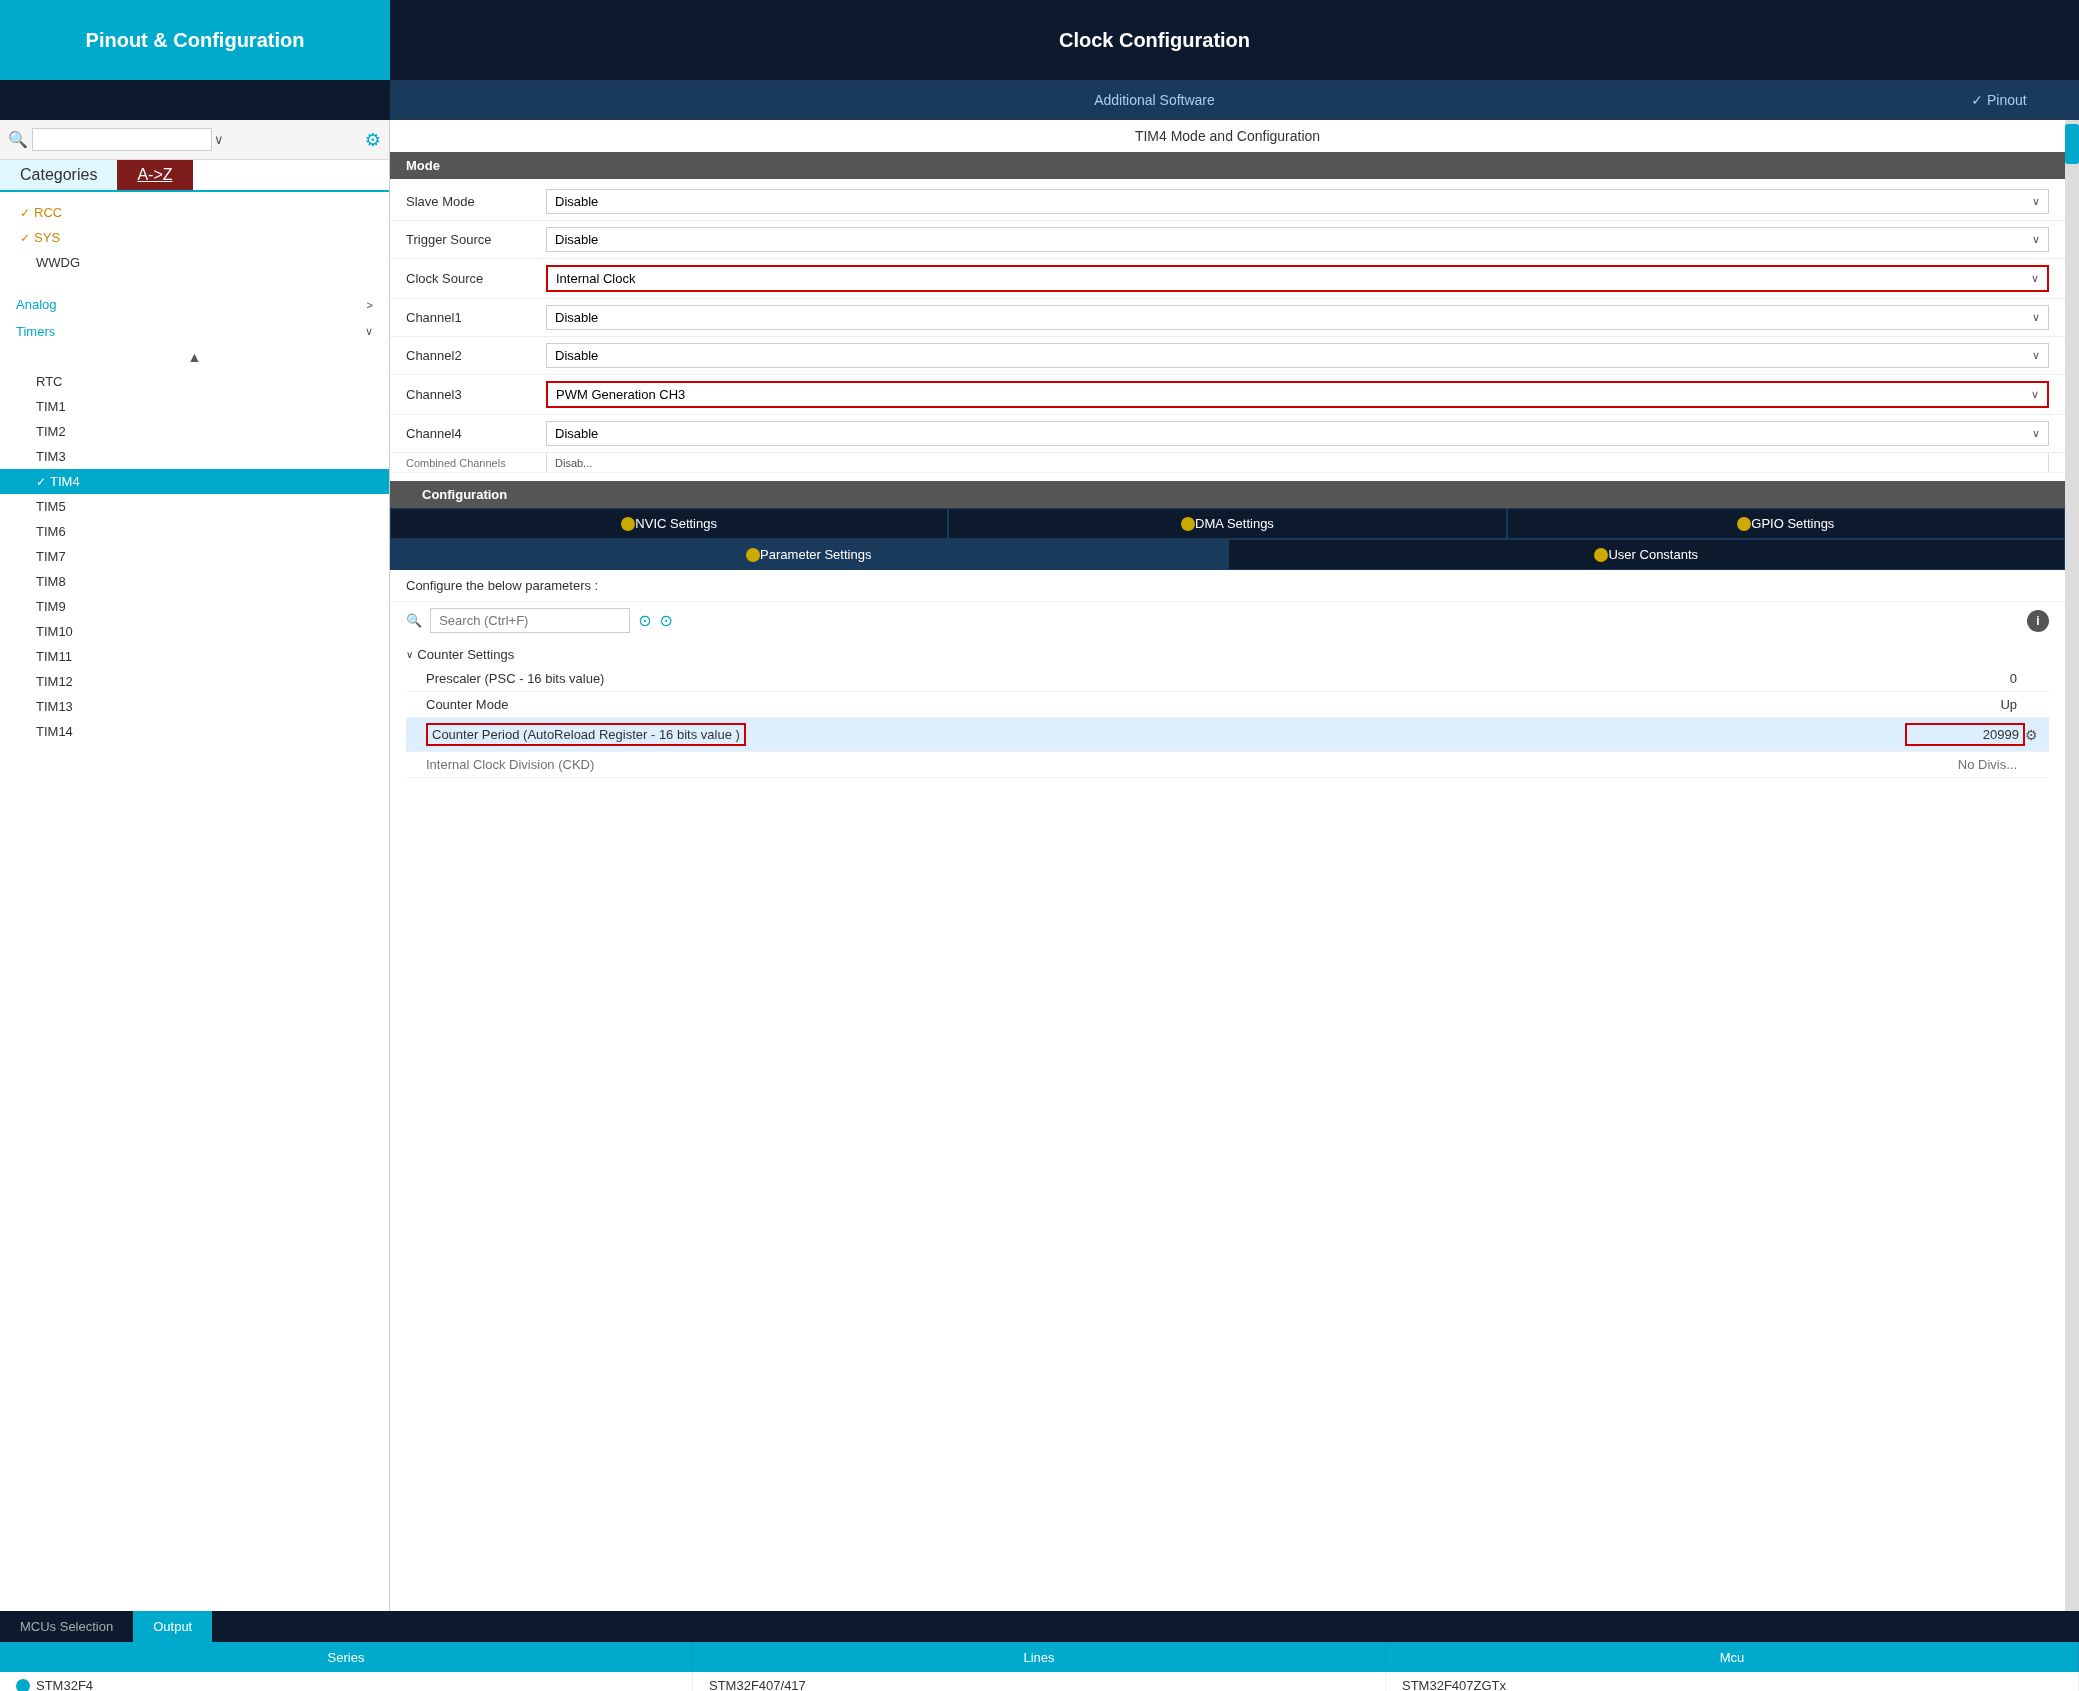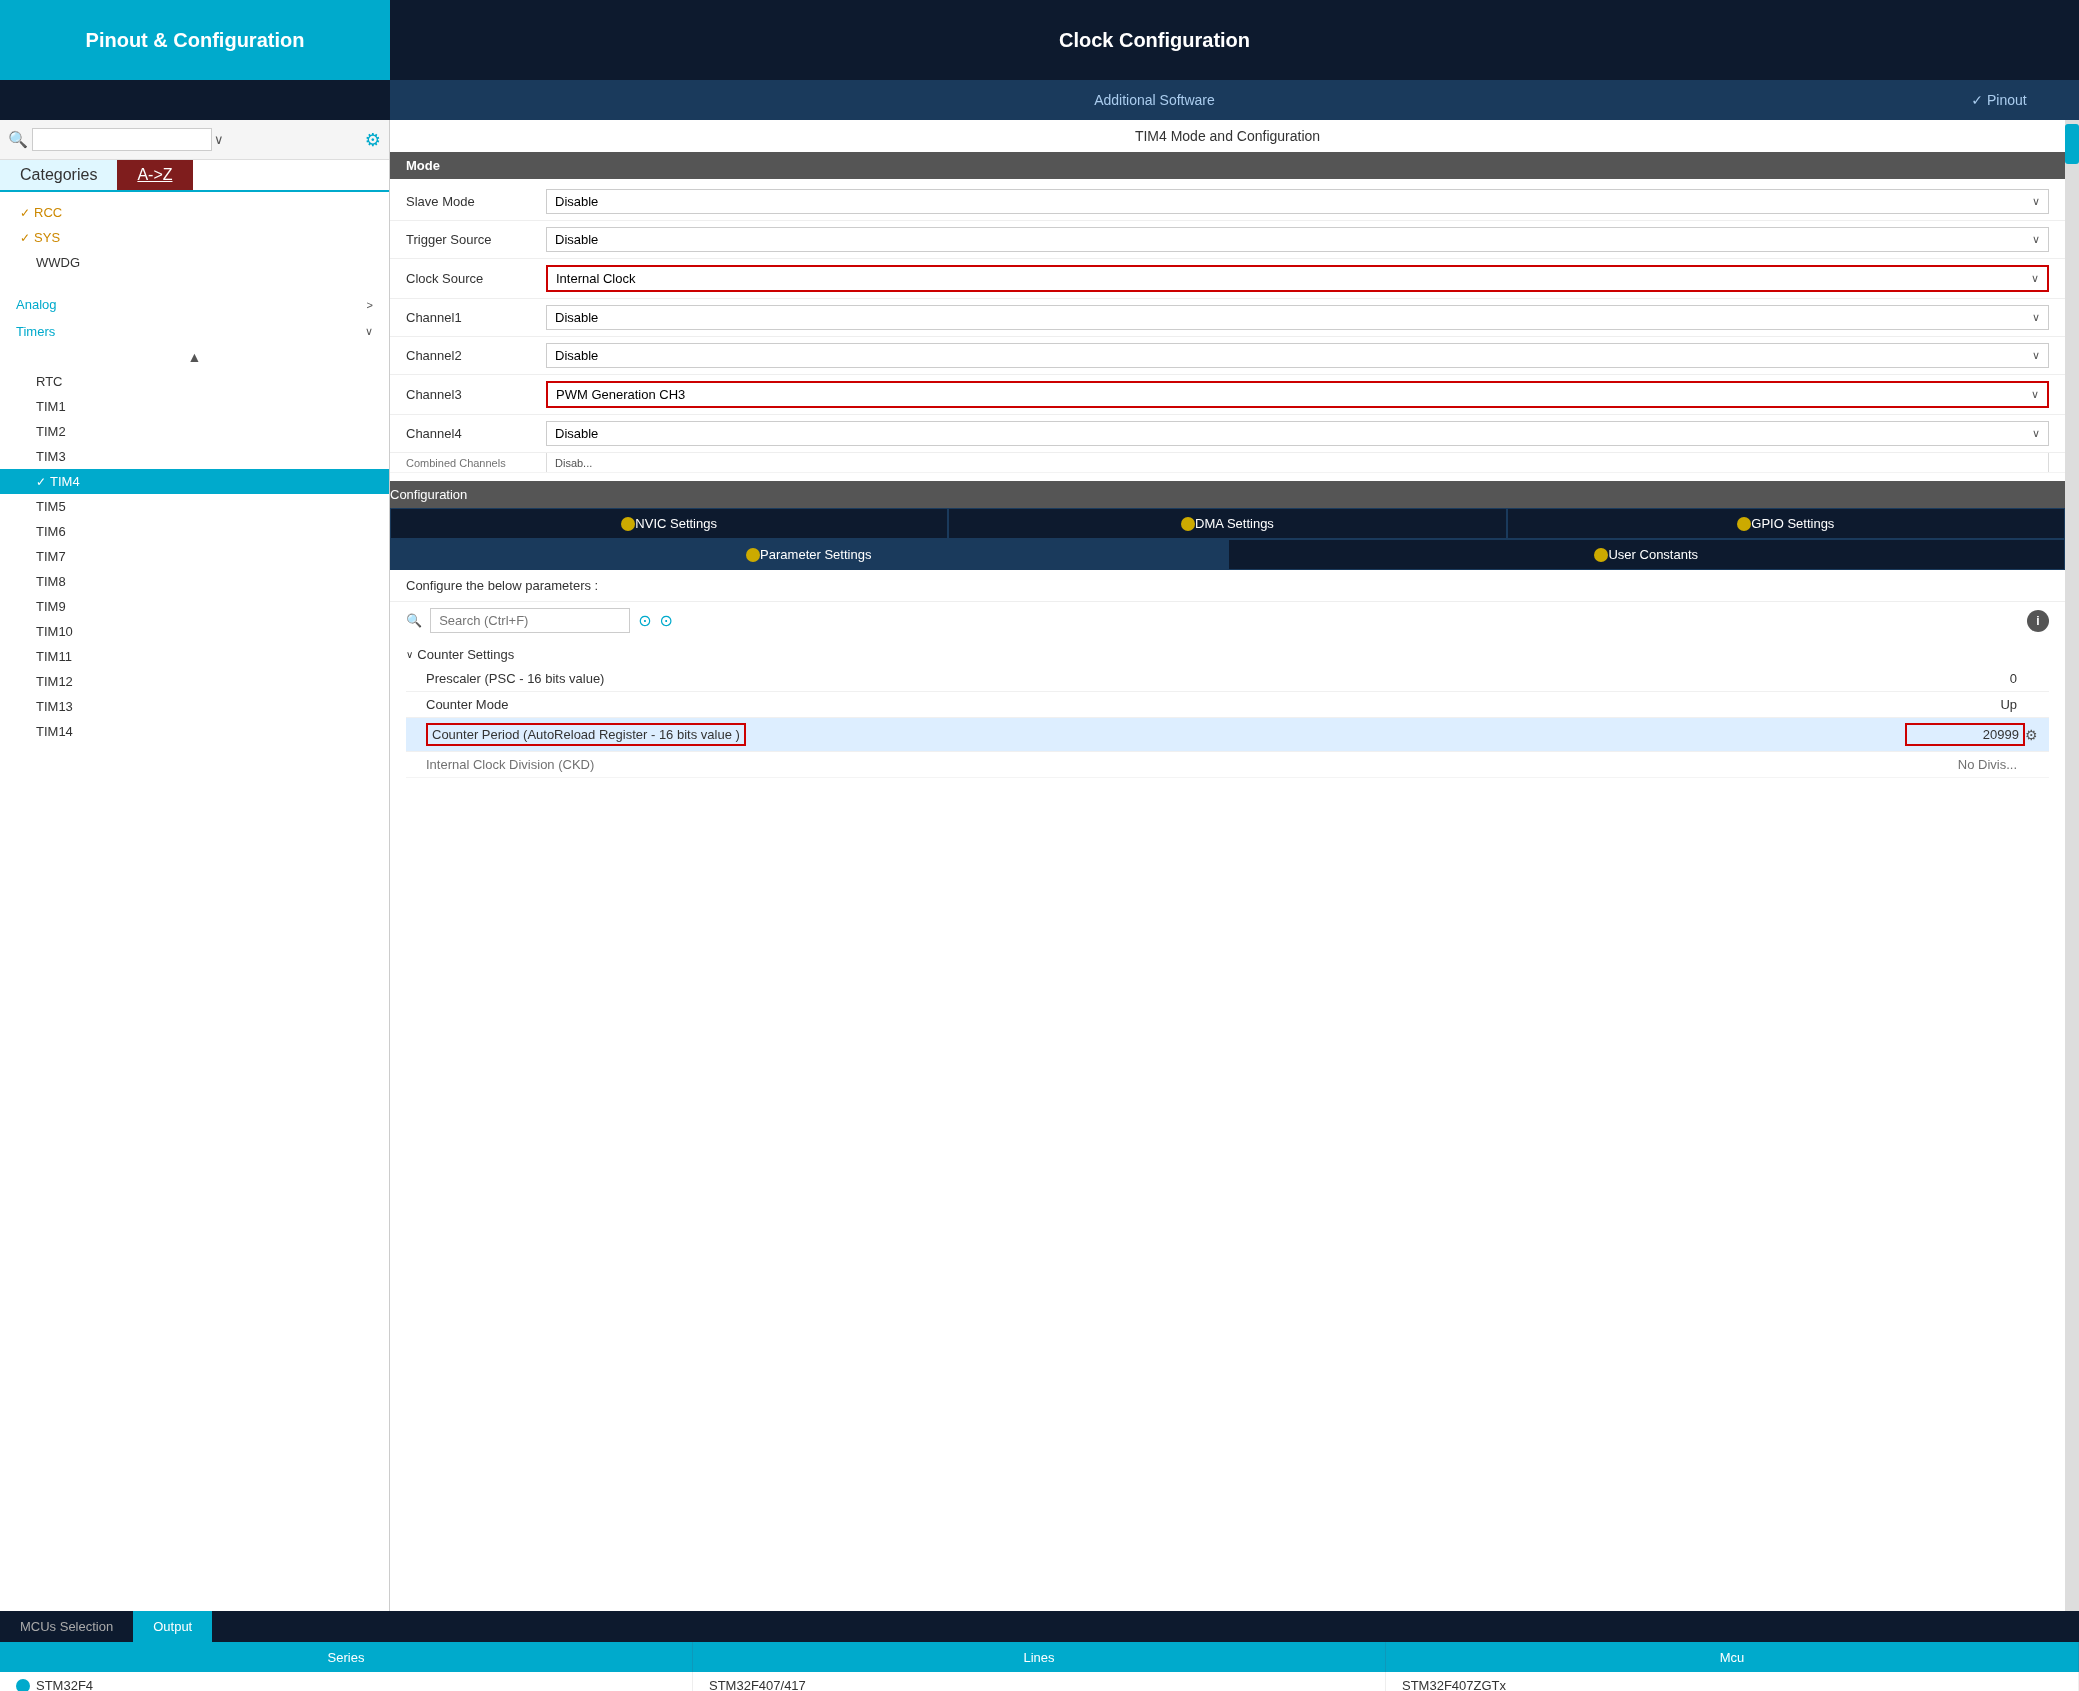--- a/index.html
+++ b/index.html
@@ -217,23 +217,23 @@
       cursor: pointer;
     }
     .mode-row-select.highlighted {
       border: 2px solid #cc0000;
     }
     .chevron-down { color: #555; font-size: 11px; }
 
     .config-section-header {
       background: #555;
       color: white;
-      padding: 6px 0;
-      font-size: 13px;
-      font-weight: normal;
+      padding: 6px 32px;
+      font-size: 13px;
+      font-weight: bold;
       margin-top: 4px;
     }
 
     .reset-config-btn {
       margin: 8px 16px;
       padding: 6px 16px;
       background: #e0e0e0;
       border: 1px solid #aaa;
       font-size: 13px;
       cursor: pointer;

